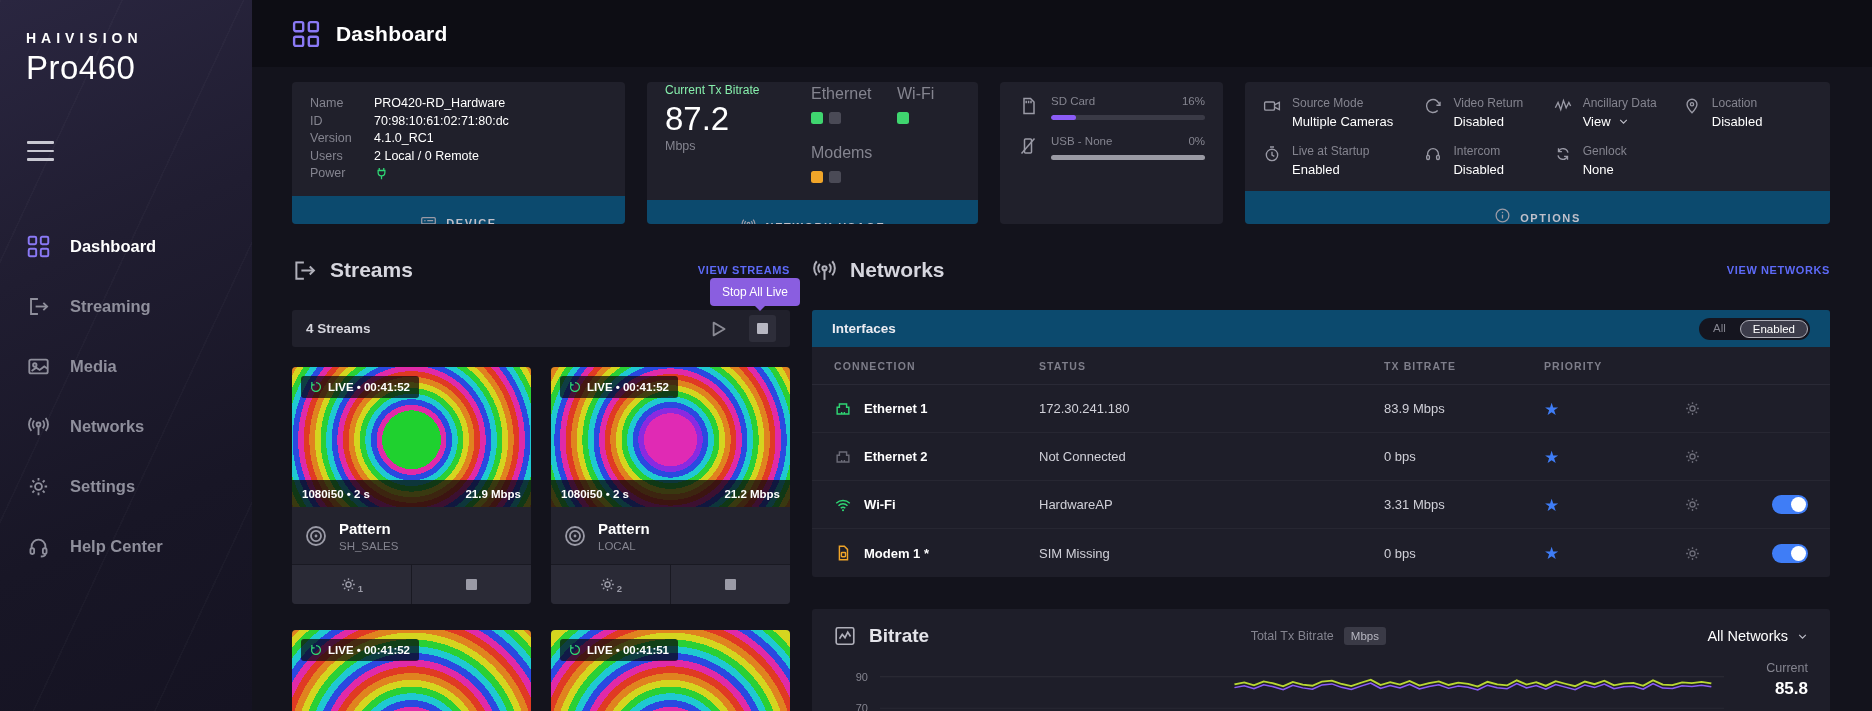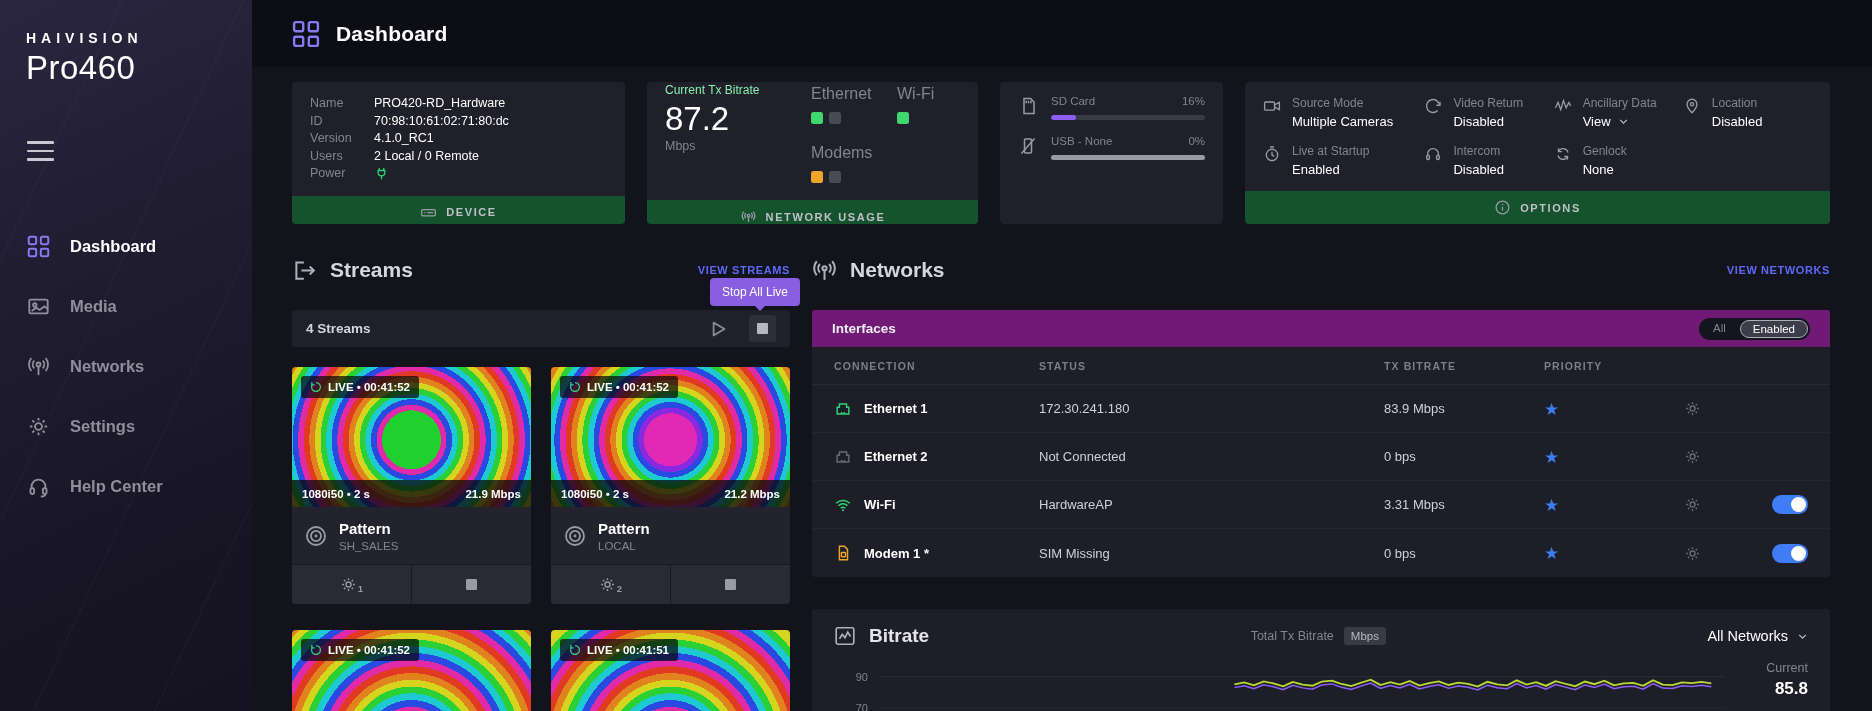--- a/index.html
+++ b/index.html
@@ -28,21 +28,21 @@
   .topbar{height:67px;background:#0d0d14;display:flex;align-items:center;gap:16px;padding-left:40px;flex:0 0 67px}
   .topbar .ticon{width:28px;height:28px;color:#8a79f5}
   .topbar h1{font-size:21px;font-weight:700;color:#fff;letter-spacing:.2px}
   .content{flex:1;background:#13131c;padding:15px 42px 0 40px;overflow:hidden}
 
   
   .cards-row{display:flex;gap:22px;margin-bottom:26px}
   .card{background:#20202b;border-radius:4px;display:flex;flex-direction:column;height:142px;overflow:hidden}
   .card-device{width:333px}.card-netusage{width:331px}.card-storage{width:223px}.card-options{flex:1}
   .card-body{flex:1;padding:13px 18px;position:relative}
-  .card-footer{height:33px;background:#14532d;display:flex;align-items:center;justify-content:center;gap:9px;
+  .card-footer{height:33px;background:#0c4a6e;display:flex;align-items:flex-end;justify-content:center;gap:9px;
     font-size:11px;font-weight:700;letter-spacing:1.6px;color:#c0c0ca;flex:0 0 33px}
   .card-footer .ficon{width:17px;height:17px;color:#9a9aa6}
 
   .kv{display:flex;font-size:12.5px;line-height:17.5px}
   .kv .k{flex:0 0 64px;color:#84848f}
   .kv .v{color:#fff}
   .power-icon{width:15px;height:15px;color:#2fd573;margin-top:1px}
 
   .nu-body{display:flex;padding-top:1px}
   .nu-left{width:146px}
@@ -107,21 +107,21 @@
   .ssub{font-size:11.5px;color:#84848f;margin-top:3px}
   .stream-actions{height:40px;display:flex;background:#2a2a36;border-top:1px solid #191922}
   .sact{flex:1;display:flex;align-items:center;justify-content:center;cursor:pointer;position:relative}
   .sact + .sact{border-left:1px solid #191922}
   .gear-icon{width:17px;height:17px;color:#9a9aa6}
   .gnum{font-size:9.5px;color:#9a9aa6;margin:8px 0 0 1px;font-weight:700}
   .sact .stop-sq{background:#9a9aa6}
 
   
   .net-panel{margin-top:20px;background:#1e1e29;border-radius:3px;overflow:hidden}
-  .net-head{height:37px;background:#701a75;display:flex;align-items:center;padding:0 20px}
+  .net-head{height:37px;background:#0c4a6e;display:flex;align-items:center;padding:0 20px}
   .net-title{font-size:13.5px;font-weight:700;color:#ececf2}
   .seg{margin-left:auto;display:flex;align-items:flex-start;background:#15151f;border-radius:12px;padding:2px;gap:2px}
   .seg-all{padding:2px 12px;font-size:11.5px;color:#84848f;border-radius:10px;cursor:pointer}
   .seg-enabled{padding:2px 12px;font-size:11.5px;color:#fff;background:#3c3c4a;border:1px solid #aeaeb8;border-radius:10px;cursor:pointer}
   .net-cols,.net-row{display:grid;grid-template-columns:205px 345px 160px 140px 86px 1fr;padding:0 22px;align-items:center}
   .net-cols{height:38px;font-size:10.5px;letter-spacing:1.1px;color:#7e7e8a;font-weight:700;border-bottom:1px solid #2a2a36}
   .net-row{height:48px;border-bottom:1px solid #272732;font-size:13px}
   .net-row:last-child{border-bottom:none}
   .conn{display:flex;align-items:center;gap:12px;color:#fff;font-weight:600}
   .conn-icon{width:18px;height:18px;flex:0 0 18px}
@@ -171,20 +171,32 @@
           <svg viewBox="0 0 20 20">
               <g fill="none" stroke="currentColor" stroke-width="1.7">
                 <rect x="1.5" y="1.5" width="6.5" height="6.5" rx="1.2"></rect>
                 <rect x="12" y="1.5" width="6.5" height="6.5" rx="1.2"></rect>
                 <rect x="1.5" y="12" width="6.5" height="6.5" rx="1.2"></rect>
                 <rect x="12" y="12" width="6.5" height="6.5" rx="1.2"></rect>
               </g>
             </svg>
         </span>
         <span>Dashboard</span>
+      </div>
+      <div class="nav-item">
+        <span class="nicon">
+          <svg viewBox="0 0 20 20">
+              <g fill="none" stroke="currentColor" stroke-width="1.6">
+                <path d="M9.5 3.5H3.5v13h6"></path>
+                <path d="M7.5 10h10"></path>
+                <path d="M14.2 6.8 17.5 10l-3.3 3.2"></path>
+              </g>
+            </svg>
+        </span>
+        <span>Streaming</span>
       </div>
       <div class="nav-item">
         <span class="nicon">
           <svg viewBox="0 0 20 20">
               <g fill="none" stroke="currentColor" stroke-width="1.6">
                 <rect x="2" y="4" width="16" height="12" rx="1.5"></rect>
                 <circle cx="6.8" cy="8.7" r="1.5"></circle>
                 <path d="M4 14l4-3 3 2 4-3 3 2"></path>
               </g>
             </svg>

